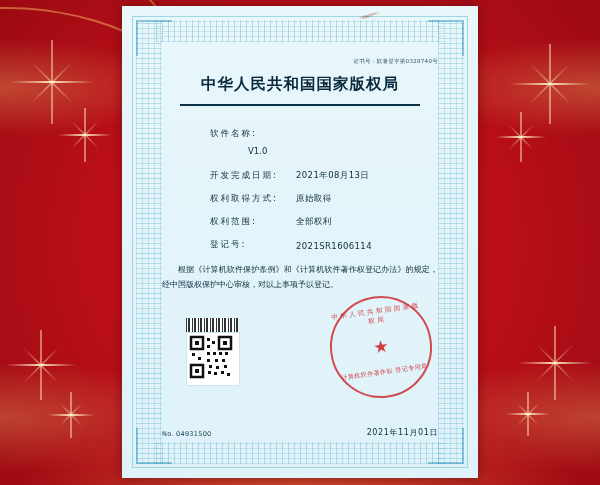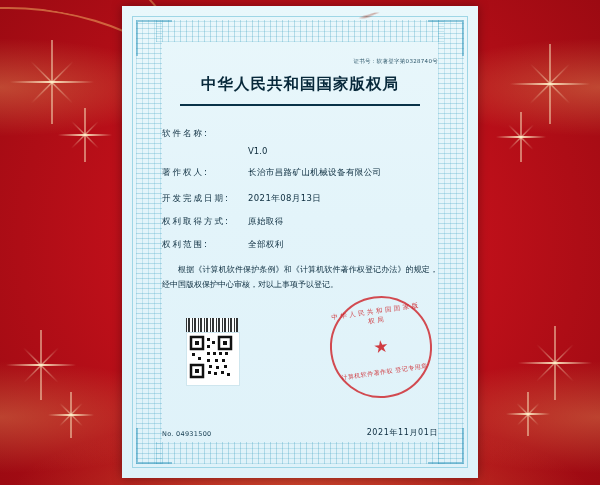--- a/index.html
+++ b/index.html
@@ -115,21 +115,21 @@
   }
   .title2{
     text-align:center;margin-top:8px;
     font-size:17px;font-weight:bold;letter-spacing:1.2px;color:#07283a;
   }
   .rule{
     margin:9px auto 0;width:240px;height:2px;background:#0a3348;
   }
 
   .fields{margin-top:22px;}
-  .row{display:flex;align-items:flex-end;margin-bottom:11px;font-size:8.5px;}
+  .row{display:flex;align-items:flex-end;margin-bottom:11px;font-size:8.5px;padding-left:48px;}
   .row .lbl{
     width:86px;flex:0 0 86px;color:#0b2c3e;letter-spacing:2px;white-space:nowrap;
   }
   .row .val{color:#0b2c3e;letter-spacing:.4px;}
   .sub-val{margin-left:86px;font-size:8.5px;margin-top:-5px;margin-bottom:11px;}
 
   .para{
     margin-top:12px;font-size:8px;line-height:1.85;color:#0b2c3e;text-align:justify;
     text-indent:16px;
   }
@@ -237,41 +237,41 @@
       <div class="rule"></div>
 
       <div class="fields">
 
         <div class="row">
           <div class="lbl">软件名称:</div>
         </div>
 
         <div class="sub-val">V1.0</div>
 
-        <div class="row">
-          <div class="lbl">著作权人:</div>
-          <div class="val">长治市昌路矿山机械设备有限公司</div>
-        </div>
 
         <div class="row" style="margin-top:14px;">
           <div class="lbl">开发完成日期:</div>
           <div class="val">2021年08月13日</div>
         </div>
 
 
         <div class="row">
           <div class="lbl">权利取得方式:</div>
           <div class="val">原始取得</div>
         </div>
 
         <div class="row">
           <div class="lbl">权利范围:</div>
           <div class="val">全部权利</div>
         </div>
 
+        <div class="row">
+          <div class="lbl">登记号:</div>
+          <div class="val">2021SR1606114</div>
+        </div>
 
       </div>
 
       <div class="para">根据《计算机软件保护条例》和《计算机软件著作权登记办法》的规定，经中国版权保护中心审核，对以上事项予以登记。</div>
 
       <div class="barcode"></div>
 
       <div class="qr">
         <svg width="44" height="44" viewBox="0 0 44 44" aria-hidden="true">
           <rect x="0" y="0" width="44" height="44" fill="#fff"></rect>

